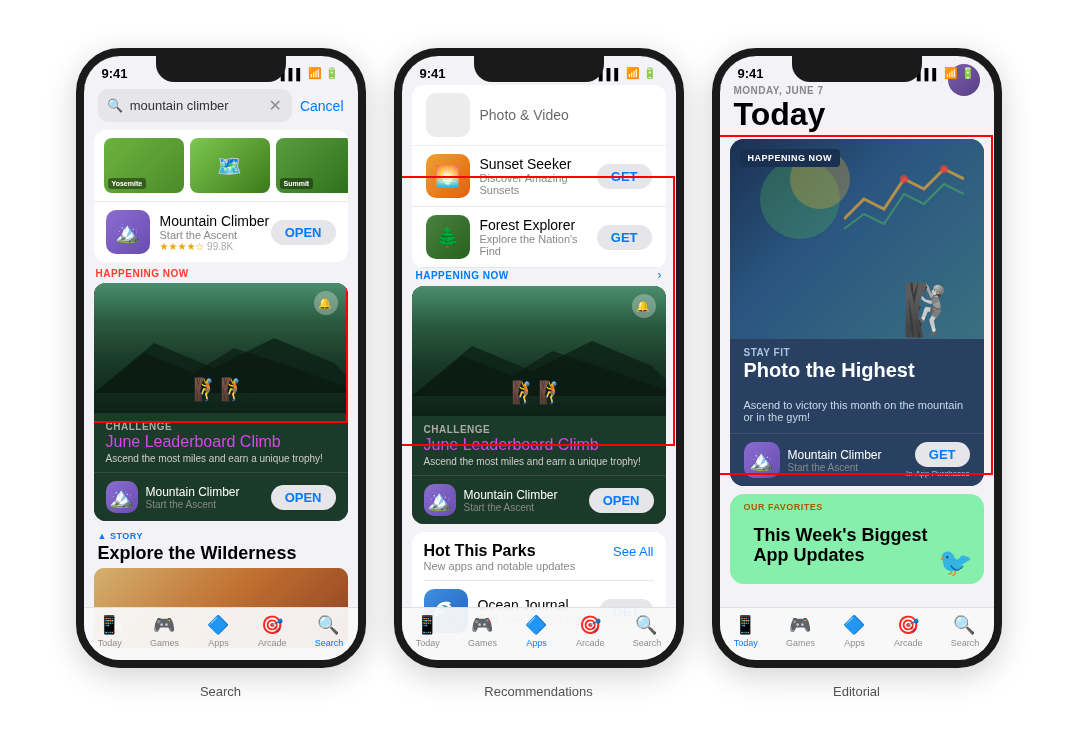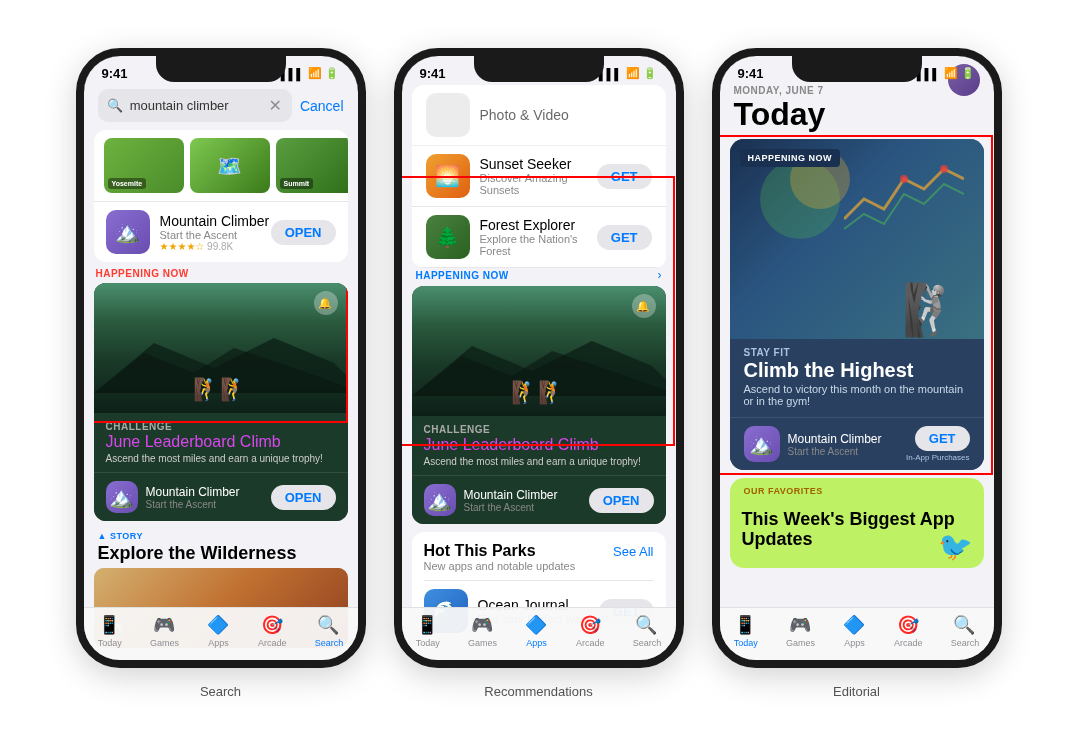--- a/index.html
+++ b/index.html
@@ -339,38 +339,38 @@
     }
     .editorial-title-big {
       font-size: 20px;
       font-weight: 800;
       color: #fff;
       line-height: 1.2;
     }
     .editorial-desc {
       font-size: 11px;
       color: #c8d8e8;
-      margin-top: 1px;
+      margin-top: 17px;
     }
     .editorial-app-row {
       display: flex;
       align-items: center;
       padding: 8px 14px;
       background: #2a4060;
       border-top: 1px solid rgba(255,255,255,0.1);
     }
     .our-fav-card {
       margin: 8px 10px 0 10px;
       border-radius: 14px;
       overflow: hidden;
-      background: #bef264;
+      background: #86efac;
       height: 90px;
       display: flex;
       align-items: center;
-      padding: 12px;
+      padding: 24px;
       position: relative;
     }
     .our-fav-tag {
       position: absolute;
       top: 8px;
       left: 14px;
       font-size: 9px;
       font-weight: 700;
       color: #a06000;
       letter-spacing: 0.5px;
@@ -657,21 +657,21 @@
               <div class="app-name">Sunset Seeker</div>
               <div class="app-sub" style="color:#888;font-size:11px;">Discover Amazing Sunsets</div>
             </div>
             <button class="app-action-btn">GET</button>
           </div>
 
           <div class="rec-app-row">
             <div class="app-icon fe-icon rec-app-icon">🌲</div>
             <div class="app-info">
               <div class="app-name">Forest Explorer</div>
-              <div class="app-sub">Explore the Nation's Forest</div>
+              <div class="app-sub">Explore the Nation's Find</div>
             </div>
             <button class="app-action-btn">GET</button>
           </div>
         </div>
 
         <div style="display:flex;justify-content:space-between;align-items:center;padding:0 14px 4px 14px;">
           <span class="happening-now-label blue" style="padding:0;">HAPPENING NOW</span>
           <span style="color:#007aff;font-size:12px;">›</span>
         </div>
 
@@ -787,21 +787,21 @@
                 <span style="font-size:50px;filter:grayscale(100%);">🧗</span>
               </div>
 
               <div style="position:absolute;top:0;left:0;right:0;bottom:0;overflow:hidden;">
                 <div style="position:absolute;top:20px;left:30px;width:80px;height:80px;border-radius:50%;background:rgba(80,180,80,0.3);"></div>
                 <div style="position:absolute;top:10px;left:60px;width:60px;height:60px;border-radius:50%;background:rgba(240,180,50,0.3);"></div>
               </div>
             </div>
             <div class="editorial-body">
               <div class="editorial-tag">STAY FIT</div>
-              <div class="editorial-title-big">Climb the Highest</div>
+              <div class="editorial-title-big">Photo the Highest</div>
               <div class="editorial-desc">Ascend to victory this month on the mountain or in the gym!</div>
             </div>
             <div class="editorial-app-row">
               <div class="app-icon mc-icon" style="width:36px;height:36px;margin-right:8px;">🏔️</div>
               <div class="app-info">
                 <div class="app-name" style="color:#fff;font-size:12px;">Mountain Climber</div>
                 <div class="app-sub" style="font-size:10px;">Start the Ascent</div>
               </div>
               <div style="display:flex;flex-direction:column;align-items:flex-end;">
                 <button class="app-action-btn">GET</button>

